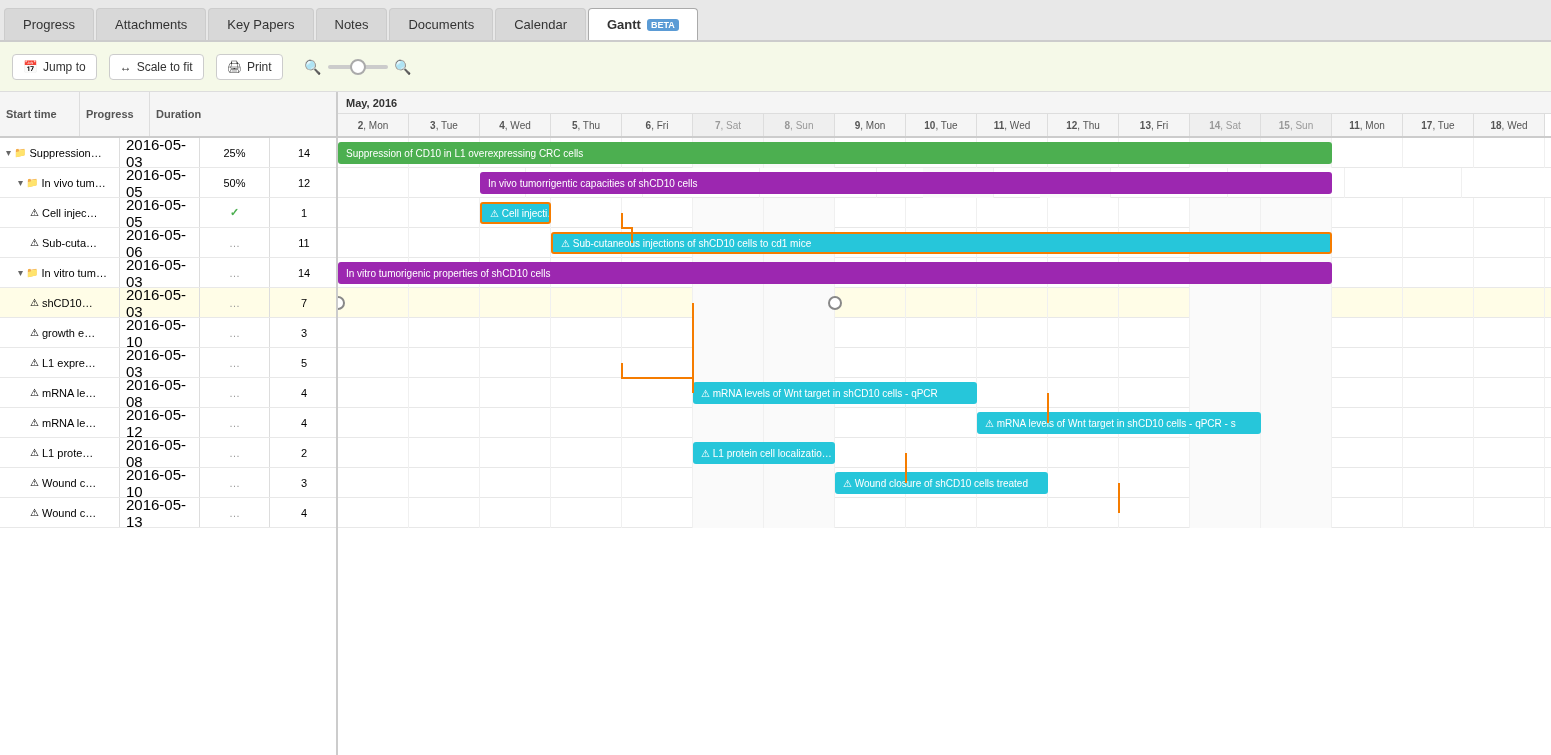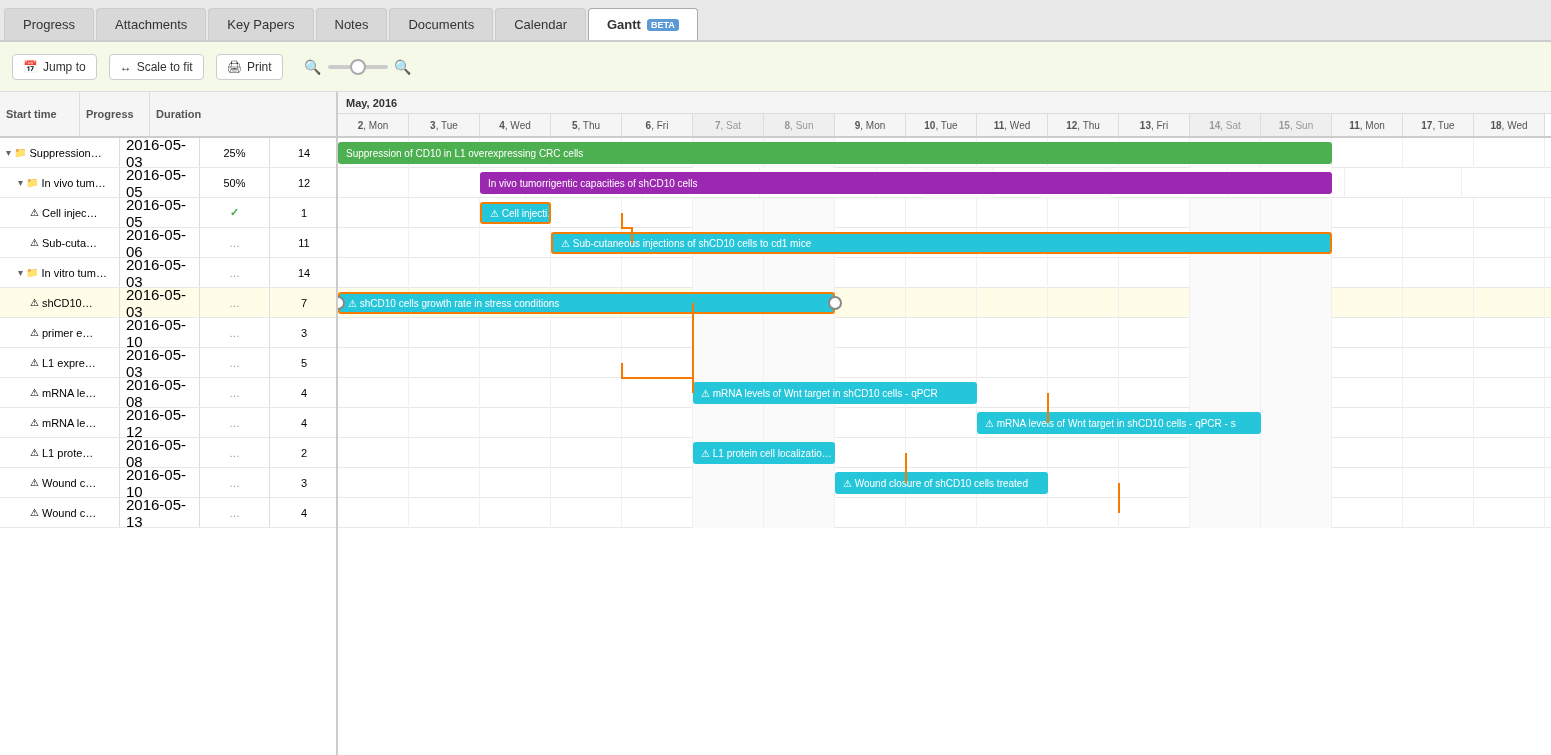--- a/index.html
+++ b/index.html
@@ -179,21 +179,21 @@
             </div>
             <div class="col-start">2016-05-03</div>
             <div class="col-progress">
               <span class="ellipsis">…</span>
             </div>
             <div class="col-duration">7</div>
           </div>
           <div class="data-row">
             <div class="col-task" style="padding-left: 30px;">
               <span class="row-icon">⚠</span>
-              <span>primer e…</span>
+              <span>growth e…</span>
             </div>
             <div class="col-start">2016-05-10</div>
             <div class="col-progress">
               <span class="ellipsis">…</span>
             </div>
             <div class="col-duration">3</div>
           </div>
           <div class="data-row">
             <div class="col-task" style="padding-left: 30px;">
               <span class="row-icon">⚠</span>
@@ -389,42 +389,42 @@
               <div class="day-bg" style="width: 71px; min-width: 71px; display: inline-block; height: 30px;"></div>
               <div class="day-bg" style="width: 71px; min-width: 71px; display: inline-block; height: 30px;"></div>
               <div class="day-bg" style="width: 71px; min-width: 71px; display: inline-block; height: 30px;"></div>
               <div class="day-bg" style="width: 71px; min-width: 71px; display: inline-block; height: 30px;"></div>
               <div class="day-bg" style="width: 71px; min-width: 71px; display: inline-block; height: 30px;"></div>
               <div class="day-bg weekend" style="width: 71px; min-width: 71px; display: inline-block; height: 30px;"></div>
               <div class="day-bg weekend" style="width: 71px; min-width: 71px; display: inline-block; height: 30px;"></div>
               <div class="day-bg" style="width: 71px; min-width: 71px; display: inline-block; height: 30px;"></div>
               <div class="day-bg" style="width: 71px; min-width: 71px; display: inline-block; height: 30px;"></div>
               <div class="day-bg" style="width: 71px; min-width: 71px; display: inline-block; height: 30px;"></div>
+              <div class="gantt-bar-container" style="left: 0px; width: 994px;">
+                <div class="gantt-bar" style="width: 100%; background: rgb(156, 39, 176);">In vitro tumorigenic properties of shCD10 cells</div>
+              </div>
             </div>
             <div class="gantt-row highlighted" style="position: relative;">
               <div class="day-bg" style="width: 71px; min-width: 71px; display: inline-block; height: 30px;"></div>
               <div class="day-bg" style="width: 71px; min-width: 71px; display: inline-block; height: 30px;"></div>
               <div class="day-bg" style="width: 71px; min-width: 71px; display: inline-block; height: 30px;"></div>
               <div class="day-bg" style="width: 71px; min-width: 71px; display: inline-block; height: 30px;"></div>
               <div class="day-bg" style="width: 71px; min-width: 71px; display: inline-block; height: 30px;"></div>
               <div class="day-bg weekend" style="width: 71px; min-width: 71px; display: inline-block; height: 30px;"></div>
               <div class="day-bg weekend" style="width: 71px; min-width: 71px; display: inline-block; height: 30px;"></div>
               <div class="day-bg" style="width: 71px; min-width: 71px; display: inline-block; height: 30px;"></div>
               <div class="day-bg" style="width: 71px; min-width: 71px; display: inline-block; height: 30px;"></div>
               <div class="day-bg" style="width: 71px; min-width: 71px; display: inline-block; height: 30px;"></div>
               <div class="day-bg" style="width: 71px; min-width: 71px; display: inline-block; height: 30px;"></div>
               <div class="day-bg" style="width: 71px; min-width: 71px; display: inline-block; height: 30px;"></div>
               <div class="day-bg weekend" style="width: 71px; min-width: 71px; display: inline-block; height: 30px;"></div>
               <div class="day-bg weekend" style="width: 71px; min-width: 71px; display: inline-block; height: 30px;"></div>
               <div class="day-bg" style="width: 71px; min-width: 71px; display: inline-block; height: 30px;"></div>
               <div class="day-bg" style="width: 71px; min-width: 71px; display: inline-block; height: 30px;"></div>
               <div class="day-bg" style="width: 71px; min-width: 71px; display: inline-block; height: 30px;"></div>
-              <div class="gantt-bar-container" style="left: 0px; width: 497px;">
-                <div class="gantt-bar" style="width: 100%; background: rgb(38, 198, 218); border: 2px solid rgb(245, 124, 0);">⚠ shCD10 cells growth rate in stress conditions</div>
-              </div>
               <div class="milestone" style="left: -7px;"></div>
               <div class="milestone" style="left: 490px;"></div>
             </div>
             <div class="gantt-row" style="position: relative;">
               <div class="day-bg" style="width: 71px; min-width: 71px; display: inline-block; height: 30px;"></div>
               <div class="day-bg" style="width: 71px; min-width: 71px; display: inline-block; height: 30px;"></div>
               <div class="day-bg" style="width: 71px; min-width: 71px; display: inline-block; height: 30px;"></div>
               <div class="day-bg" style="width: 71px; min-width: 71px; display: inline-block; height: 30px;"></div>
               <div class="day-bg" style="width: 71px; min-width: 71px; display: inline-block; height: 30px;"></div>
               <div class="day-bg weekend" style="width: 71px; min-width: 71px; display: inline-block; height: 30px;"></div>

